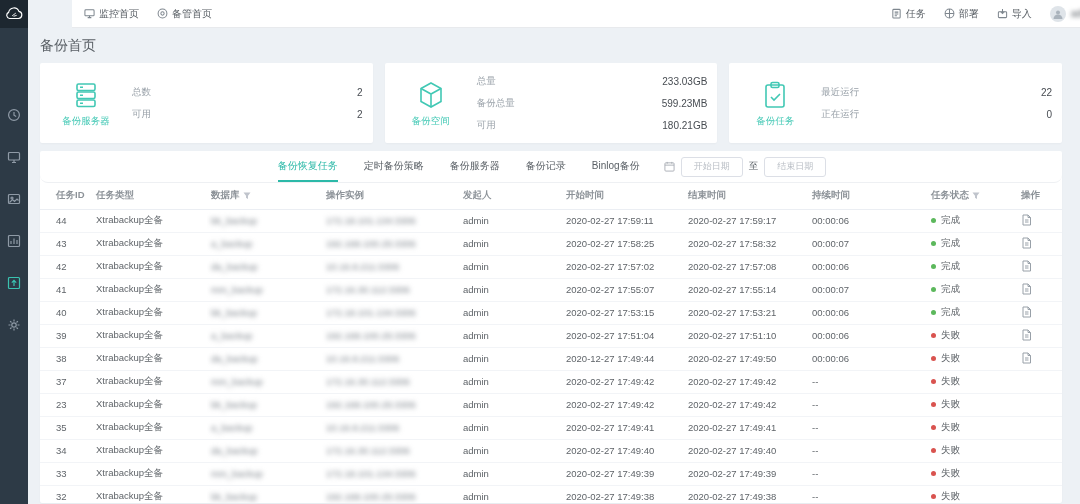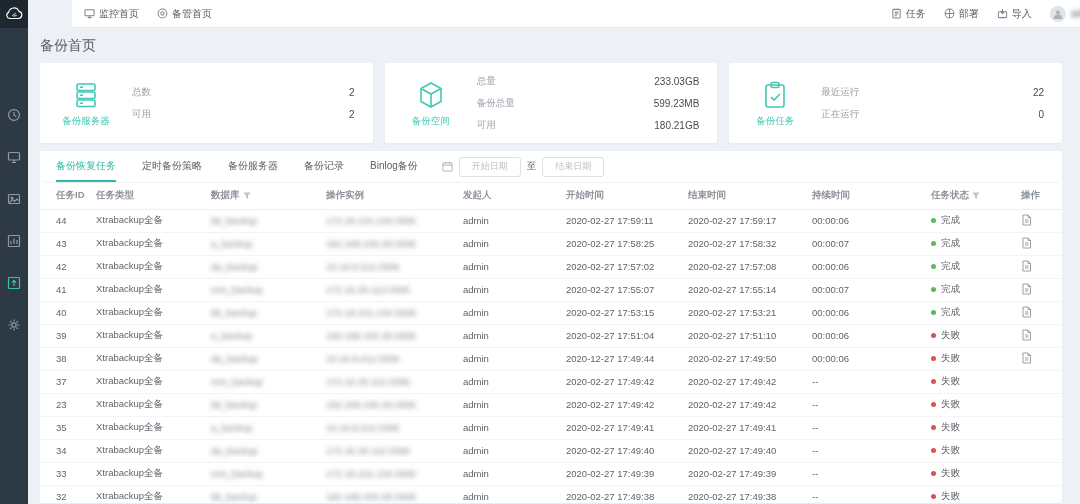--- a/index.html
+++ b/index.html
@@ -26,28 +26,28 @@
   .caret { font-size:7px; color:#9aa0a8; }
 
   
   .content { position:absolute; left:28px; top:28px; width:1052px; height:476px; }
   .page-title { padding:9px 0 8px 12px; font-size:14px; color:#5a6066; }
 
   .cards { display:flex; gap:12px; margin:0 18px 0 12px; }
   .card { flex:1; background:#fff; border-radius:2px; height:80px; display:flex; align-items:center; box-shadow:0 1px 2px rgba(0,0,0,0.03); }
   .card-ico { width:92px; display:flex; flex-direction:column; align-items:center; gap:4px; }
   .card-label { font-size:9.5px; color:#41c8b4; }
-  .card-rows { flex:1; display:flex; flex-direction:column; justify-content:center; gap:9px; padding-right:18px; }
+  .card-rows { flex:1; display:flex; flex-direction:column; justify-content:center; gap:9px; padding-right:10px; }
   .kv { display:flex; justify-content:space-between; align-items:center; }
   .kv .k { font-size:9.5px; color:#98a0a8; }
   .kv .v { font-size:10px; color:#474c52; }
 
   
   .panel { margin:8px 18px 0 12px; background:#fff; border-radius:2px; height:352px; overflow:hidden; box-shadow:0 1px 2px rgba(0,0,0,0.03); }
-  .panel-head { display:flex; align-items:center; justify-content:flex-start; height:32px; padding:0 14px 0 16px; border-bottom:1px solid #eef0f3;border-radius:8px; }
+  .panel-head { display:flex; align-items:center; justify-content:center; height:32px; padding:0 14px 0 16px; border-bottom:1px solid #eef0f3;border-radius:8px; }
   .tabs { display:flex; gap:26px; height:100%; }
   .tab { font-size:10px; color:#5a6066; display:flex; align-items:center; height:100%; border-bottom:2px solid transparent; cursor:pointer; }
   .tab.active { color:#2cb9a8; border-bottom-color:#2cb9a8; }
   .date-filter { display:flex; align-items:center; gap:6px;margin-left:24px; }
   .date-box { width:62px; height:20px; border:1px solid #dcdfe6; border-radius:3px; display:flex; align-items:center; justify-content:center; font-size:9px; color:#b9bec5; cursor:text; }
   .date-sep { font-size:9.5px; color:#5a6066; }
 
   table { border-collapse:collapse; table-layout:fixed; width:1032px; margin-left:0; }
   col.c0{width:52px} col.c1{width:115px} col.c2{width:115px} col.c3{width:137px} col.c4{width:103px}
   col.c5{width:122px} col.c6{width:124px} col.c7{width:119px} col.c8{width:90px} col.c9{width:55px}

